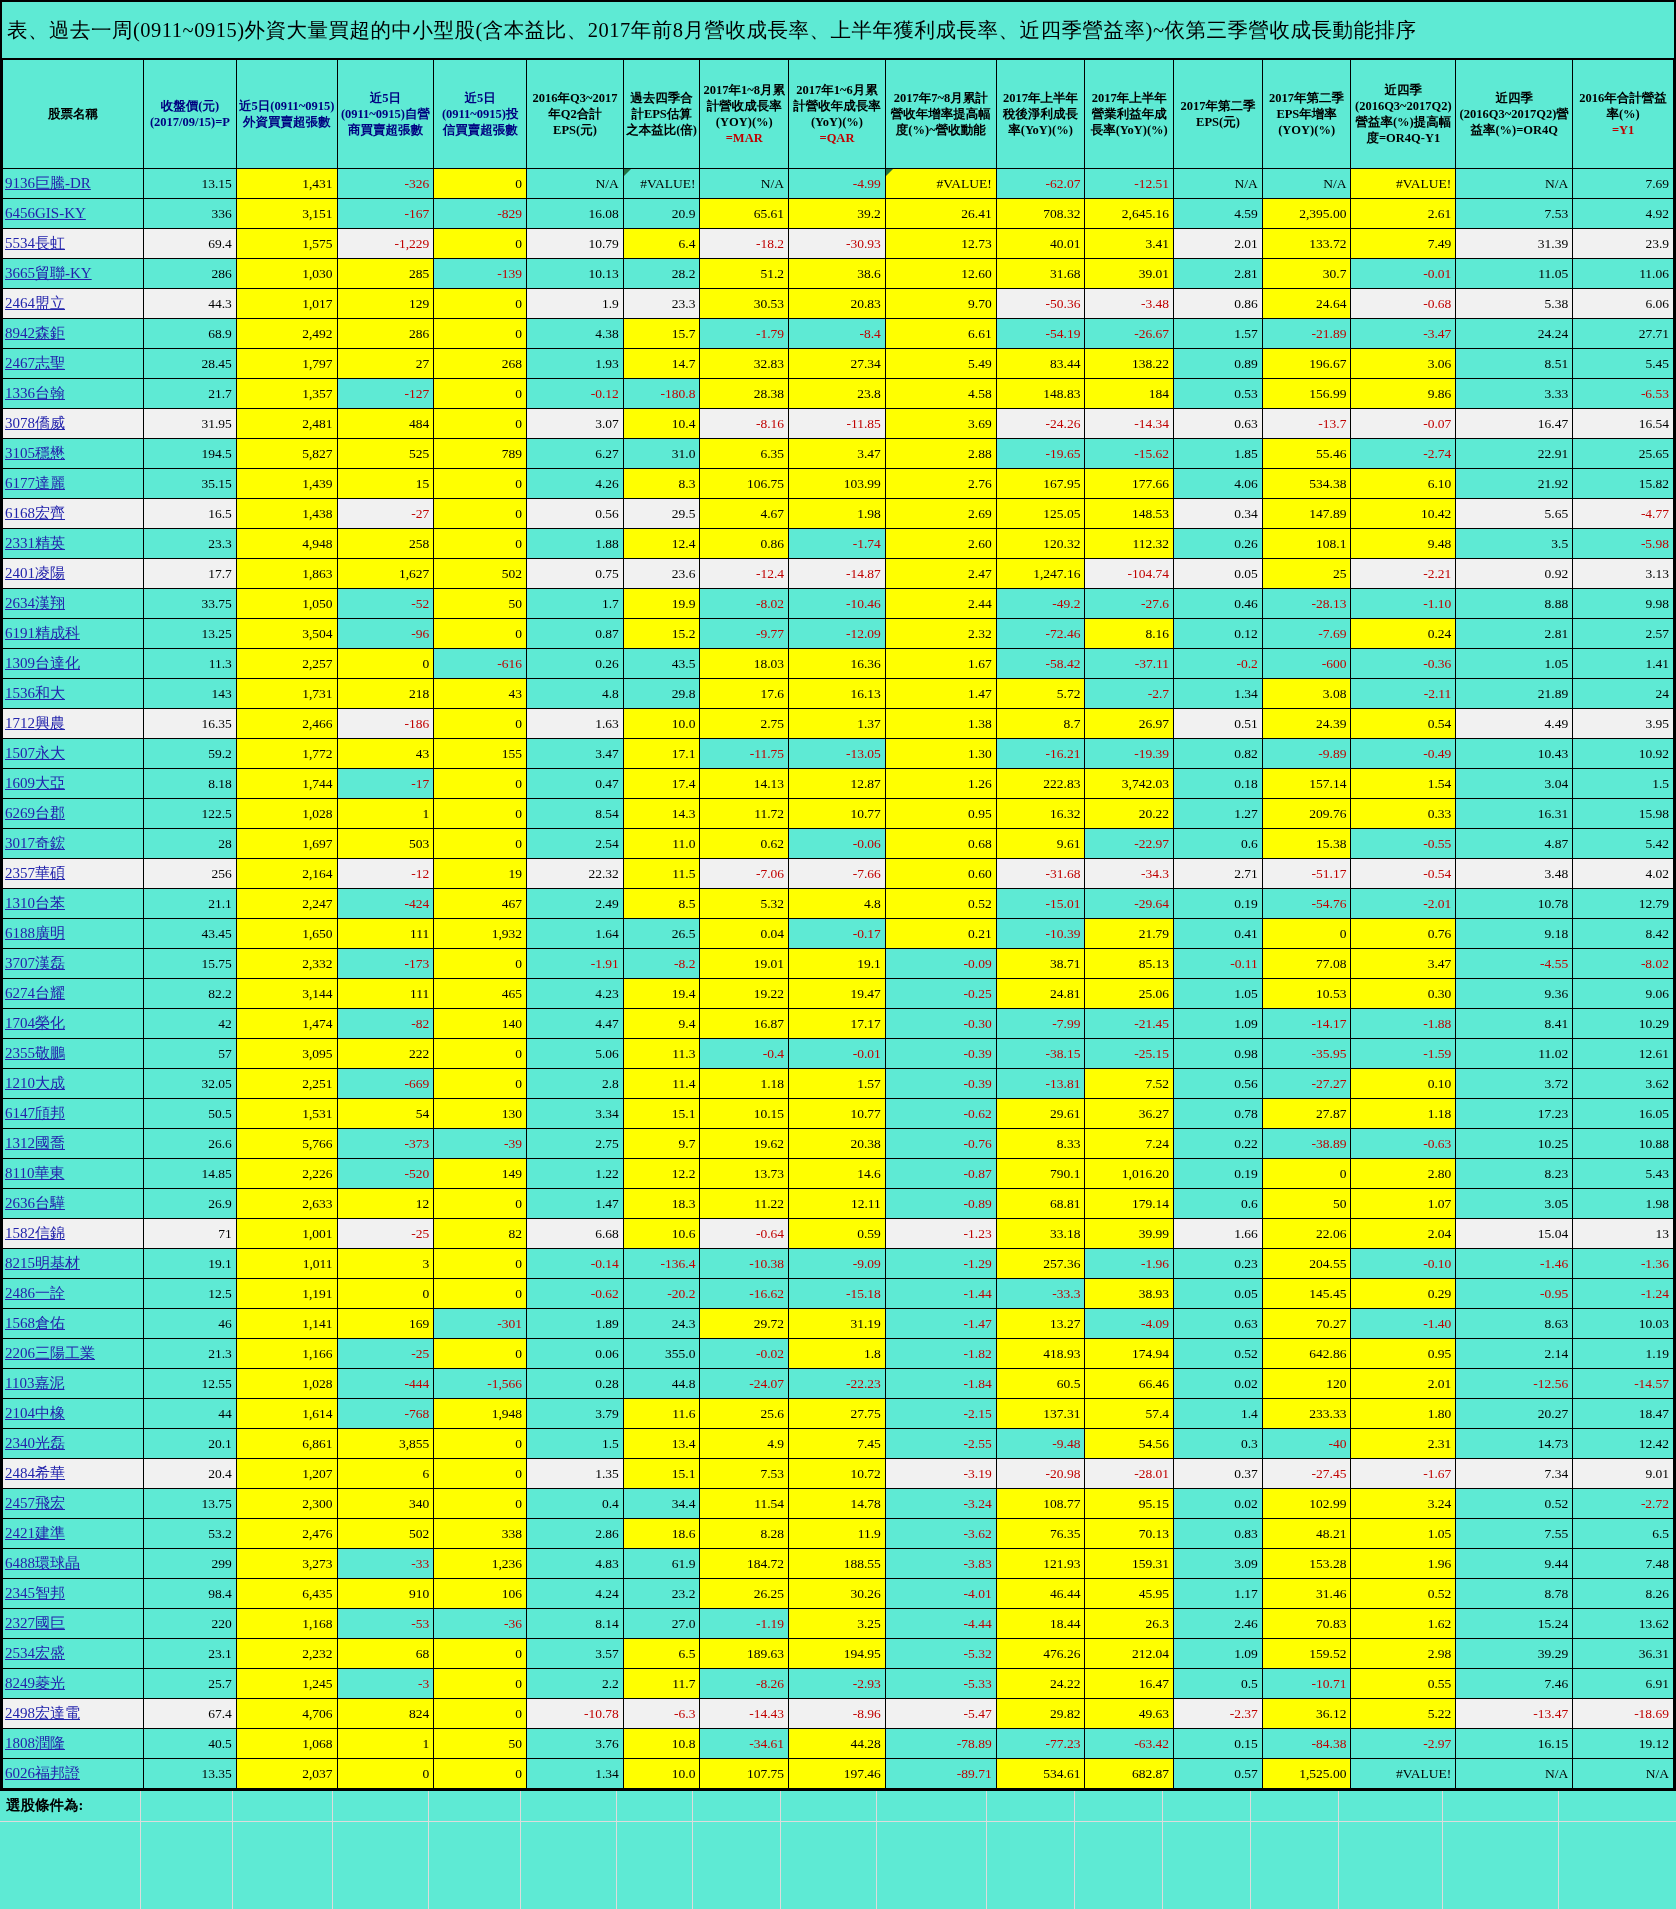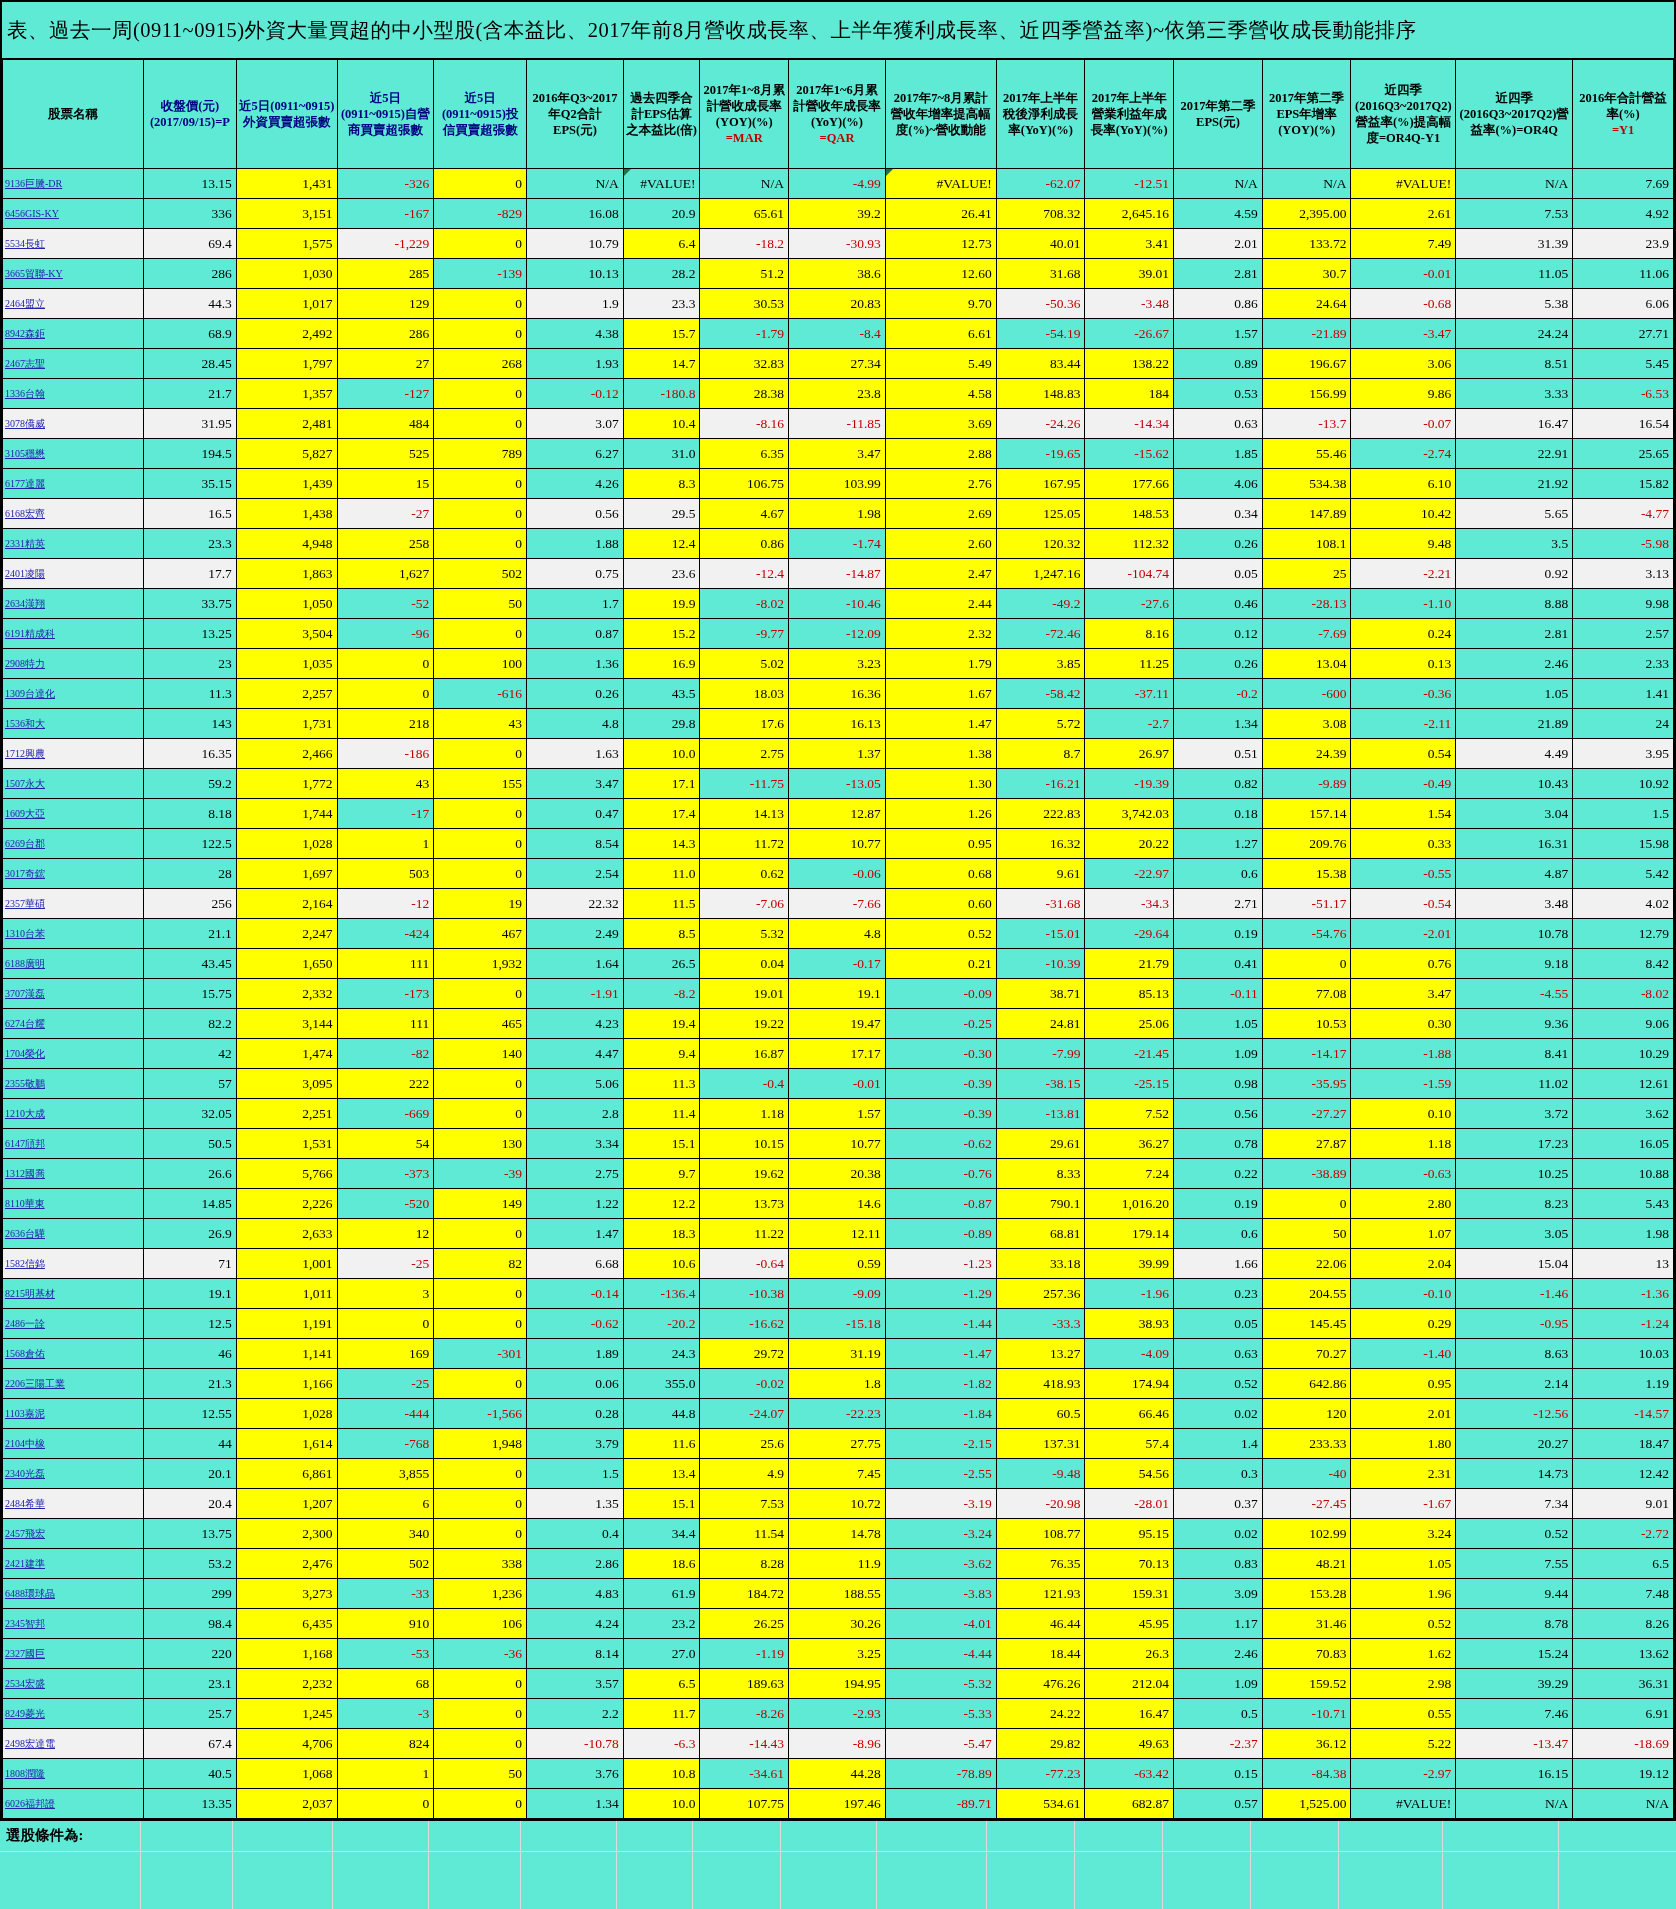--- a/index.html
+++ b/index.html
@@ -8,21 +8,21 @@
   .sheet{border:2px solid #000;width:1672px;}
   .title-bar{height:56px;border-bottom:1px solid #000;display:flex;align-items:center;}
   .title-bar span{font-size:20.5px;letter-spacing:.5px;padding-left:5px;white-space:nowrap;}
   table{border-collapse:collapse;table-layout:fixed;width:1672px;}
   th,td{border:1px solid #000;overflow:hidden;}
   thead th{height:106px;font-size:12.5px;font-weight:bold;text-align:center;vertical-align:middle;
            padding:1px 2px;line-height:1.3;}
   thead th.navy{color:#000080;}
   thead th .accent{color:#C00000;display:block;}
   tbody td{height:29px;font-size:13.5px;text-align:right;padding:0 4px;white-space:nowrap;vertical-align:middle;}
-  tbody td.name{text-align:left;font-size:10px;padding:0 2px;}
+  tbody td.name{text-align:left;font-size:15px;padding:0 2px;}
   tbody td.name span{color:#2323AC;text-decoration:underline;cursor:pointer;}
   td.neg{color:#C00000;}
   td.y{background:#FFFF00;}
   tr.band td:not(.y){background:#F1F1F1;}
   td.tri{position:relative;}
   td.tri::before{content:"";position:absolute;top:0;left:0;border-top:7px solid #217346;border-right:7px solid transparent;}
   .footer{position:relative;width:1676px;height:120px;}
   .vline{position:absolute;top:0;bottom:0;width:1px;background:#DCDCDC;}
   .f-line{position:relative;height:30px;border-bottom:1px solid #DCDCDC;font-weight:bold;}
   .f-line .t1{position:absolute;left:6px;top:5px;font-size:14.5px;}
@@ -376,39 +376,20 @@
             <td class="y">2.32</td>
             <td class="neg">-72.46</td>
             <td class="y">8.16</td>
             <td>0.12</td>
             <td class="neg">-7.69</td>
             <td class="y">0.24</td>
             <td>2.81</td>
             <td>2.57</td>
           </tr>
           <tr>
-            <td class="name"><span>2908特力</span></td>
-            <td>23</td>
-            <td class="y">1,035</td>
-            <td class="y">0</td>
-            <td class="y">100</td>
-            <td>1.36</td>
-            <td class="y">16.9</td>
-            <td class="y">5.02</td>
-            <td class="y">3.23</td>
-            <td class="y">1.79</td>
-            <td class="y">3.85</td>
-            <td class="y">11.25</td>
-            <td>0.26</td>
-            <td class="y">13.04</td>
-            <td class="y">0.13</td>
-            <td>2.46</td>
-            <td>2.33</td>
-          </tr>
-          <tr>
             <td class="name"><span>1309台達化</span></td>
             <td>11.3</td>
             <td class="y">2,257</td>
             <td class="y">0</td>
             <td class="neg">-616</td>
             <td>0.26</td>
             <td>43.5</td>
             <td class="y">18.03</td>
             <td class="y">16.36</td>
             <td class="y">1.67</td>

